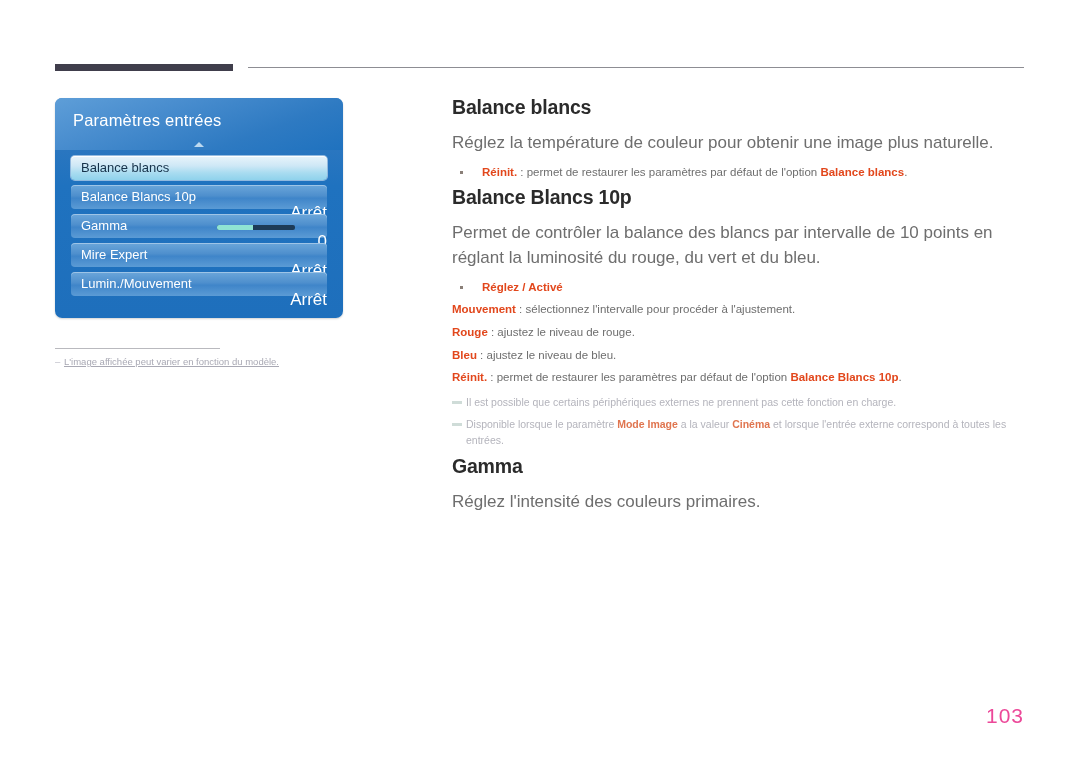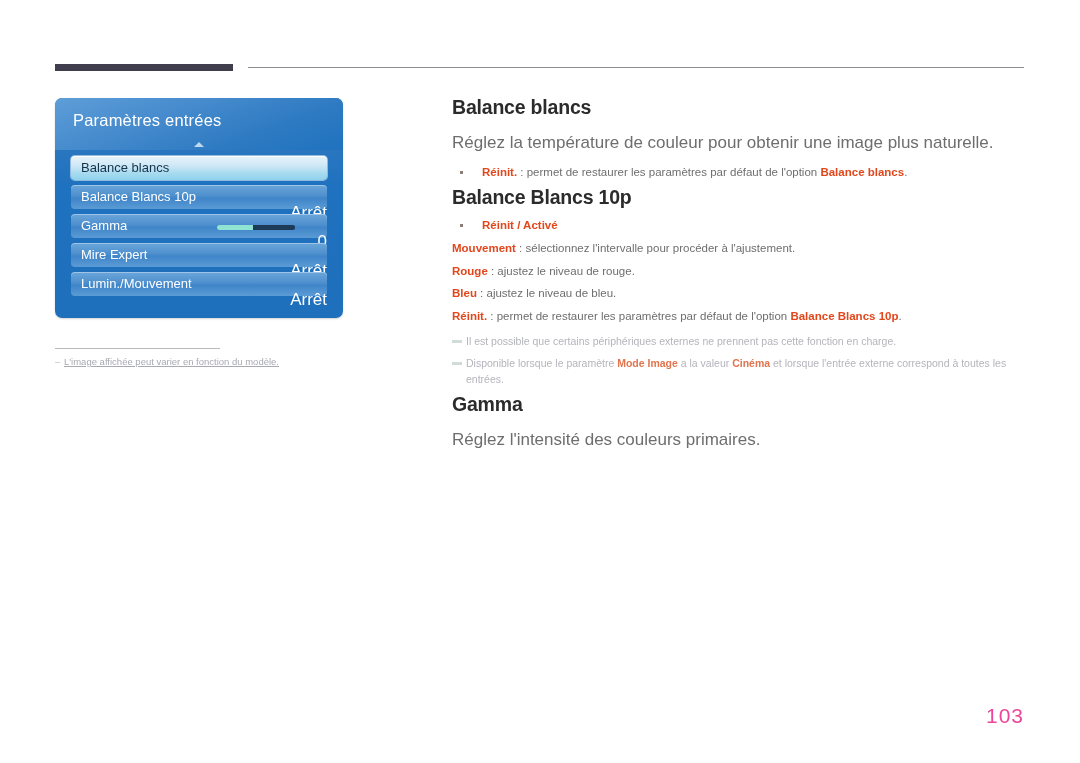--- a/index.html
+++ b/index.html
@@ -278,22 +278,23 @@
 
 <div class="content">
 
   <h2 class="sec-title">Balance blancs</h2>
   <p class="intro">Réglez la température de couleur pour obtenir une image plus naturelle.</p>
   <ul class="bullets" id="bullets-1">
       <li><span class="ac">Réinit.</span> : permet de restaurer les paramètres par défaut de l'option <span class="ac">Balance blancs</span>.</li>
     </ul>
 
   <h2 class="sec-title sec-2">Balance Blancs 10p</h2>
+  <p class="intro">Permet de contrôler la balance des blancs par intervalle de 10 points en réglant la luminosité du rouge, du vert et du bleu.</p>
   <ul class="bullets" id="bullets-2">
-      <li><span class="ac">Réinit / Activé</span></li>
+      <li><span class="ac">Réglez / Activé</span></li>
     </ul>
   <div class="plain-lines" id="lines-2">
       <div class="pline"><span class="ac">Mouvement</span> : sélectionnez l'intervalle pour procéder à l'ajustement.</div>
       <div class="pline"><span class="ac">Rouge</span> : ajustez le niveau de rouge.</div>
       <div class="pline"><span class="ac">Bleu</span> : ajustez le niveau de bleu.</div>
       <div class="pline"><span class="ac">Réinit.</span> : permet de restaurer les paramètres par défaut de l'option <span class="ac">Balance Blancs 10p</span>.</div>
     </div>
   <div class="notes" id="notes-2">
       <div class="note">Il est possible que certains périphériques externes ne prennent pas cette fonction en charge.</div>
       <div class="note">Disponible lorsque le paramètre <span class="ac">Mode Image</span> a la valeur <span class="ac">Cinéma</span> et lorsque l'entrée externe correspond à toutes les entrées.</div>

